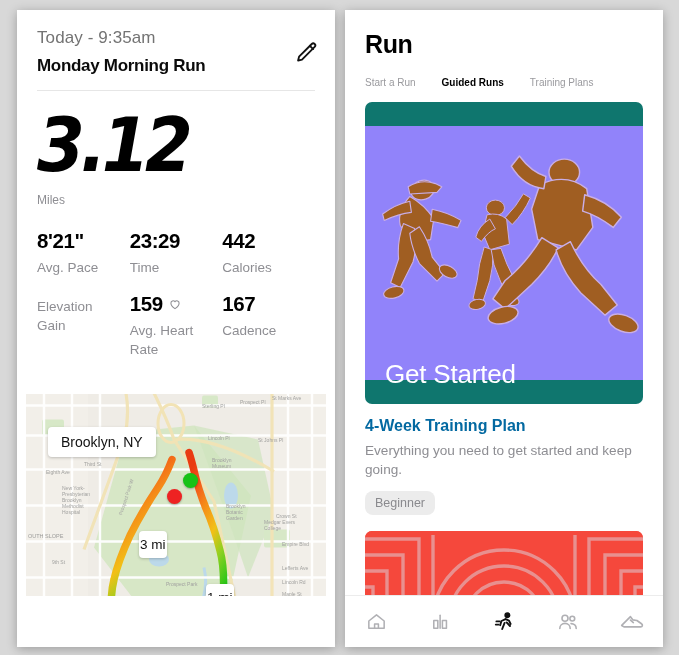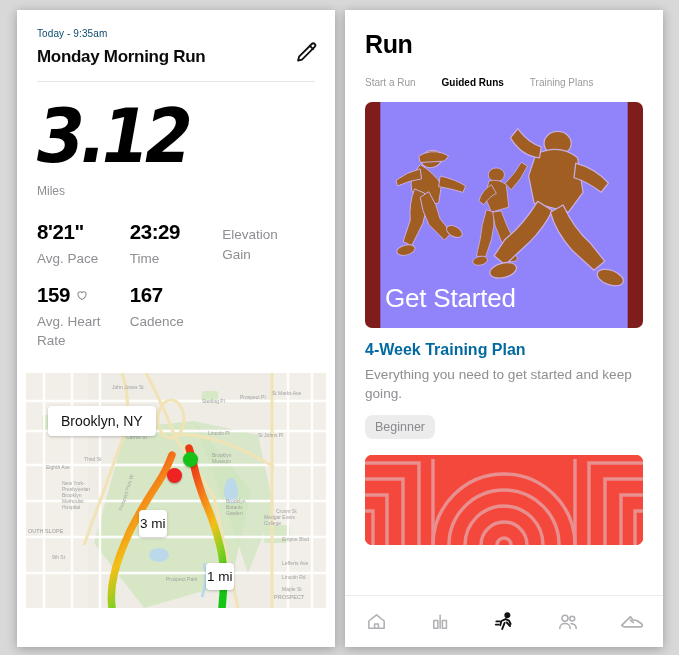--- a/index.html
+++ b/index.html
@@ -17,21 +17,21 @@
     background: #ffffff;
     box-shadow: 0 2px 10px rgba(0,0,0,0.28);
     overflow: hidden;
   }
   #left-panel  { left: 17px;  top: 10px; width: 318px; height: 637px; }
   #right-panel { left: 345px; top: 10px; width: 318px; height: 637px; }
 
   
   .run-header { padding: 18px 20px 14px 20px; position: relative; }
   .run-date {
-    font-size: 10px; color: #0c4a6e; letter-spacing: .1px;
+    font-size: 17px; color: #737373; letter-spacing: .1px;
   }
   .run-title {
     font-size: 17px; font-weight: bold; color: #0b0b0b;
     margin-top: 8px; letter-spacing: -.3px;
   }
   .edit-btn {
     position: absolute; right: 16px; top: 30px;
     width: 26px; height: 26px; cursor: pointer;
   }
   .divider { height: 1px; background: #e6e6e6; margin: 0 20px; }
@@ -57,22 +57,22 @@
     font-size: 20.5px; font-weight: bold; color: #000;
     letter-spacing: -.4px; display: flex; align-items: center; gap: 5px;
   }
   .stat-label {
     font-size: 13.5px; color: #8e8e93; margin-top: 5px;
     line-height: 1.45; max-width: 82px;
   }
 
   
   .map-wrap {
-    position: relative; margin: 12px 9px 0 9px;
-    height: 235px; overflow: hidden; background: #0369a1;
+    position: relative; margin: 24px 9px 0 9px;
+    height: 202px; overflow: hidden; background: #0369a1;
   }
   .map-svg { position: absolute; inset: 0; width: 100%; height: 100%; }
   .map-chip {
     position: absolute; background: #fff; border-radius: 4px;
     font-size: 13.5px; color: #111; padding: 6px 1px;
     box-shadow: 0 1px 3px rgba(0,0,0,.22); white-space: nowrap;
   }
   #chip-city  { left: 22px;  top: 33px; font-size: 14px; padding: 7px 13px; }
   #chip-mile3 { left: 113px; top: 137px; }
   #chip-mile1 { left: 180px; top: 190px; }
@@ -94,21 +94,21 @@
   }
   .tab { font-size: 10px; color: #9a9a9e; cursor: pointer; white-space: nowrap; }
   .tab.active { color: #000; font-weight: bold; }
 
   
   .scroll-area { position: relative; height: 500px; overflow: hidden; }
   .media-card {
     margin: 0 20px; border-radius: 7px; overflow: hidden;
     position: relative;
   }
-  #hero-card { height: 226px; background: #7f1d1d; text-align: center; }
+  #hero-card { height: 302px; background: #0f766e; text-align: center; }
   .hero-svg { position: absolute; inset: 0; width: 100%; height: 100%; }
   .hero-caption {
     position: absolute; left: 20px; bottom: 14px;
     font-size: 26px; color: #fff; letter-spacing: -.2px;
   }
   .card-body { padding: 13px 20px 0 20px; }
   .card-title { font-size: 16px; font-weight: bold; color: #0369a1; }
   .card-desc {
     font-size: 13.6px; color: #8e8e93; margin-top: 6px; line-height: 1.42;
     max-width: 268px;
@@ -159,20 +159,26 @@
         <div class="stat-value">
             <span>8'21"</span>
           </div>
         <div class="stat-label">Avg. Pace</div>
       </div>
       <div>
         <div class="stat-value">
             <span>23:29</span>
           </div>
         <div class="stat-label">Time</div>
+      </div>
+      <div>
+        <div class="stat-value">
+            <span>442</span>
+          </div>
+        <div class="stat-label">Calories</div>
       </div>
       <div>
         <div class="stat-label">Elevation Gain</div>
       </div>
       <div>
         <div class="stat-value">
           <span>159</span>
           <svg viewBox="0 0 24 24" width="14" height="14" fill="none" stroke="#8e8e93" stroke-width="1.8">
             <path d="M12 20s-7-4.6-7-9.3A3.9 3.9 0 0 1 12 8a3.9 3.9 0 0 1 7 2.7C19 15.4 12 20 12 20z"></path>
           </svg>

